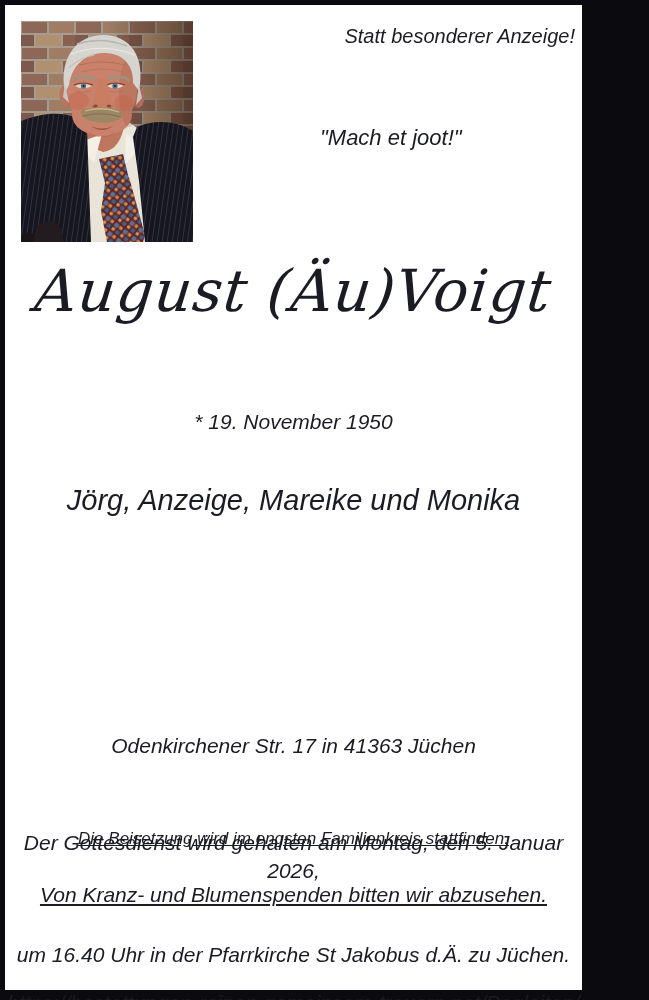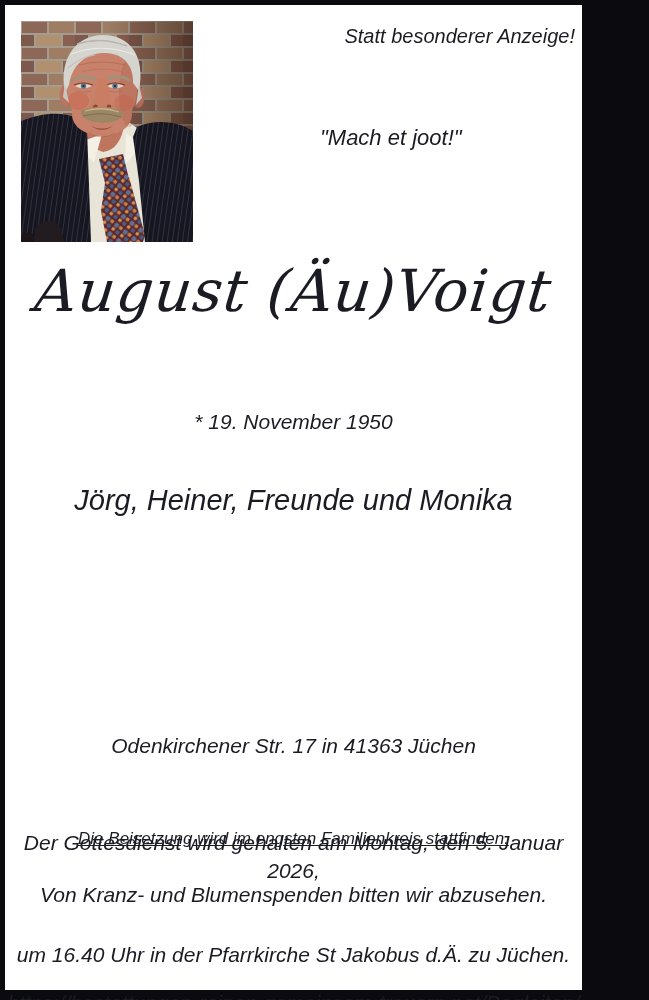--- a/index.html
+++ b/index.html
@@ -21,21 +21,21 @@
     top:252px;
     font-family:"DejaVu Serif",serif;font-size:58px;line-height:1.2;
     transform:skewX(-6deg);letter-spacing:1px;
   }
   .dates{top:357px;font-size:21px;display:flex;justify-content:center;gap:24px;margin-top:48px;}
   .mourners{top:479px;font-size:29px;}
   .mourners-sub{top:518px;font-size:25px;}
   .address{top:671px;font-size:21px;line-height:28px;}
   .service{top:768px;font-size:21px;line-height:28px;}
   .burial{top:824px;font-size:17px;text-decoration:underline;}
-  .flowers{top:878px;font-size:21px;}
+  .flowers{top:878px;font-size:21px;text-decoration:underline;}
   .memurl{top:918px;font-size:21px;line-height:32px;}
 </style>
 </head>
 <body>
 
 <div class="wrap" style="--page-bg: #ffffff; --frame-color: #0b0b0f; --text-color: #1b1b24;">
   <div class="page">
 
     <svg class="photo" viewBox="0 0 172 221" xmlns="http://www.w3.org/2000/svg" aria-hidden="true">
       <defs>
@@ -126,21 +126,21 @@
     <div class="top-note">Statt besonderer Anzeige!</div>
 
     <div class="motto">"Mach et joot!"</div>
 
     <div class="txt name">August (Äu)Voigt</div>
 
     <div class="txt dates">
       <span>* 19. November 1950</span>
     </div>
 
-    <div class="txt mourners">Jörg, Heiner, Freunde und Monika</div>
+    <div class="txt mourners">Jörg, Anzeige, Mareike und Monika</div>
 
     <div class="txt address">
       <div>Odenkirchener Str. 17 in 41363 Jüchen</div>
     </div>
 
     <div class="txt service">
       <div>Der Gottesdienst wird gehalten am Montag, den 5. Januar 2026,</div>
       <div>um 16.40 Uhr in der Pfarrkirche St Jakobus d.Ä. zu Jüchen.</div>
     </div>
 

